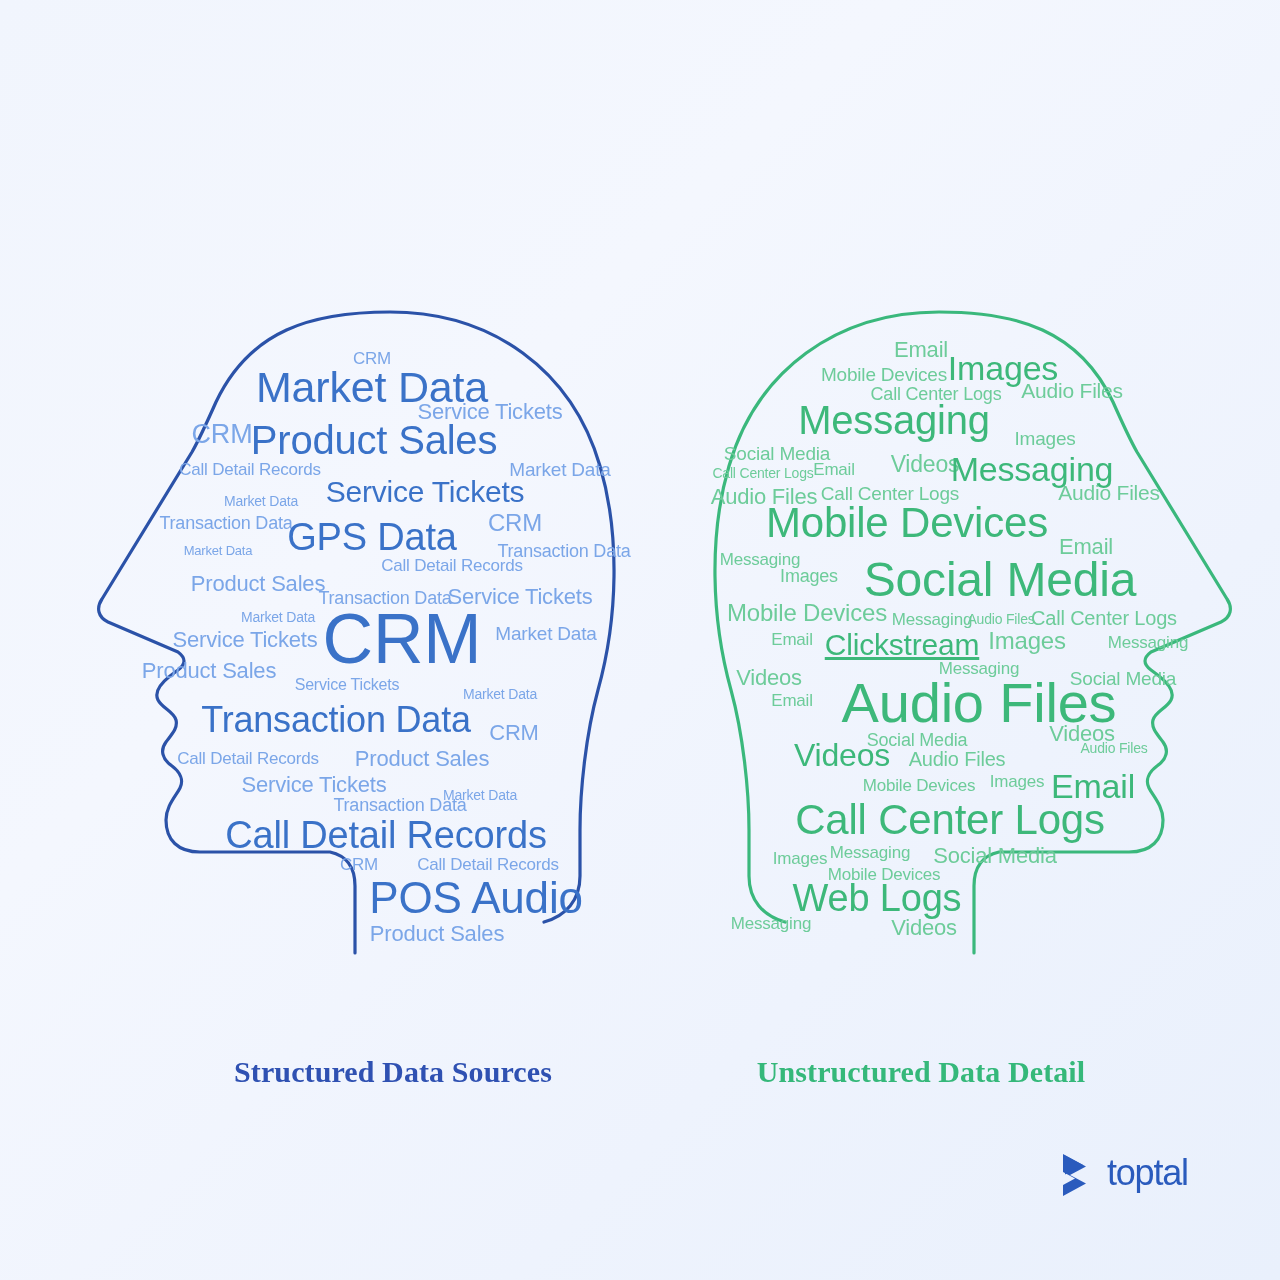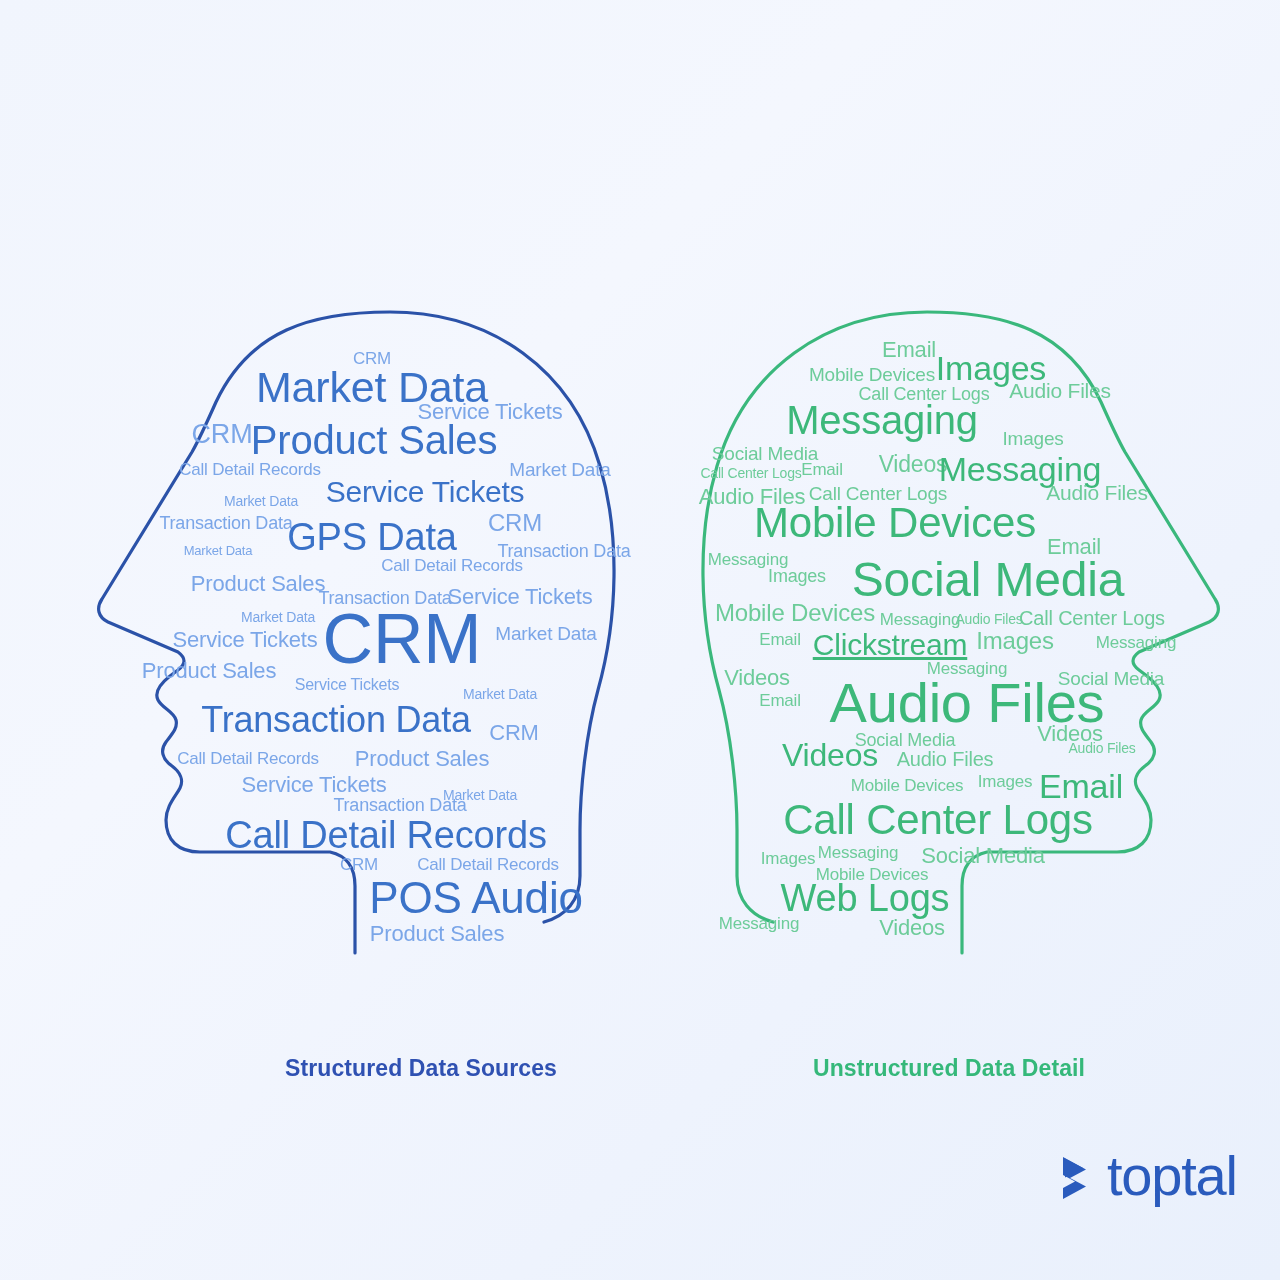--- a/index.html
+++ b/index.html
@@ -24,40 +24,39 @@
     white-space: nowrap;
     line-height: 1;
     font-family: "Liberation Sans", sans-serif;
     font-weight: 400;
     transform: translate(-50%, -50%);
     letter-spacing: -0.2px;
   }
 
   .caption {
     position: absolute;
-    font-family: Liberation Sans, sans-serif;
+    font-family: Liberation Serif, serif;
     font-weight: bold;
-    font-size: 23px;
+    font-size: 30px;
     letter-spacing: 0.1px;
     white-space: nowrap;
     transform: translateX(-50%);
-    margin-left: 28px;
   }
   #cap-left  { color: #2f51b2; }
   #cap-right { color: #35b87a; }
 
   #logo {
     position: absolute;
     left: 1058px; top: 1152px;
     display: flex; align-items: center; gap: 9px;
   }
   #logo-mark { display:block; }
   #logo-word {
     font-family: "Liberation Sans", sans-serif;
-    font-size: 56px;
+    font-size: 36px;
     font-weight: 400;
     color: #2a5bbd;
     letter-spacing: -1.2px;
     line-height: 1;
     margin-top: -4px;
   }
 </style>
 </head>
 <body>
 
@@ -124,21 +123,21 @@
         <span class="w" style="left: 480px; top: 795px; font-size: 14px; color: rgb(123, 166, 232);">Market Data</span>
         <span class="w" style="left: 400px; top: 805px; font-size: 18px; color: rgb(123, 166, 232);">Transaction Data</span>
         <span class="w" style="left: 386px; top: 835px; font-size: 38px; color: rgb(58, 114, 200);">Call Detail Records</span>
         <span class="w" style="left: 359px; top: 864px; font-size: 17px; color: rgb(123, 166, 232);">CRM</span>
         <span class="w" style="left: 488px; top: 864px; font-size: 17px; color: rgb(123, 166, 232);">Call Detail Records</span>
         <span class="w" style="left: 476px; top: 898px; font-size: 44px; color: rgb(58, 114, 200);">POS Audio</span>
         <span class="w" style="left: 437px; top: 934px; font-size: 22px; color: rgb(123, 166, 232);">Product Sales</span>
       </div>
   </div>
 
-  <div class="head-wrap" id="head-right" style="left:0;top:0;width:1131px;height:1280px;">
+  <div class="head-wrap" id="head-right" style="left:12px;top:0;width:1131px;height:1280px;">
     <svg class="head-svg" width="1280" height="1280" viewBox="0 0 1280 1280" aria-hidden="true">
       <path d="M962 953
                L962 886
                C962 868 969 856 987 852
                L1117 852
                C1139 852 1151 840 1151 820
                C1151 806 1141 796 1137 788
                C1133 780 1137 772 1145 766
                C1155 759 1157 750 1151 742
                C1145 734 1139 728 1141 720

